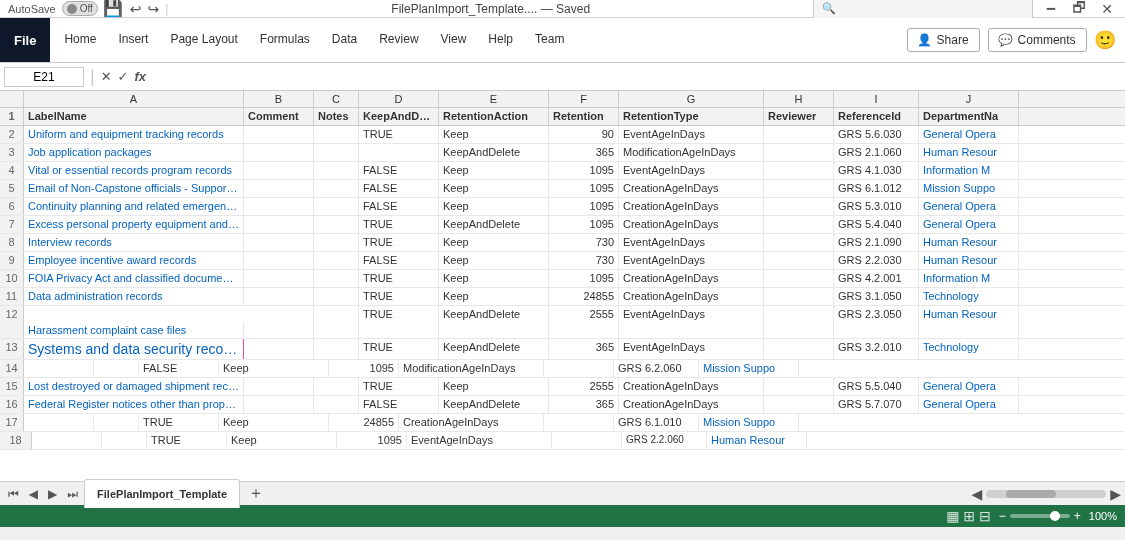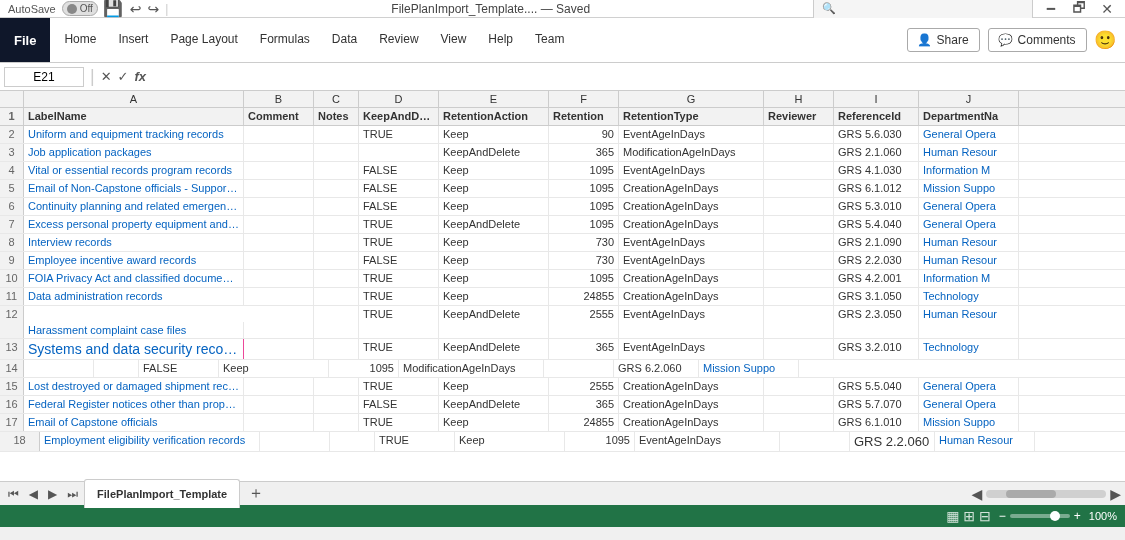--- a/index.html
+++ b/index.html
@@ -410,42 +410,40 @@
     <div class="cell col-d" style="width:80px;min-width:80px;font-size:11px;padding:2px 4px;border-right:1px solid #e8e8e8;color:#333;">FALSE</div>
     <div class="cell col-e" style="width:110px;min-width:110px;font-size:11px;padding:2px 4px;border-right:1px solid #e8e8e8;color:#333;">KeepAndDelete</div>
     <div class="cell col-f" style="width:70px;min-width:70px;font-size:11px;padding:2px 4px;border-right:1px solid #e8e8e8;text-align:right;color:#333;">365</div>
     <div class="cell col-g" style="width:145px;min-width:145px;font-size:11px;padding:2px 4px;border-right:1px solid #e8e8e8;color:#333;">CreationAgeInDays</div>
     <div class="cell col-h" style="width:70px;min-width:70px;font-size:11px;padding:2px 4px;border-right:1px solid #e8e8e8;"></div>
     <div class="cell col-i" style="width:85px;min-width:85px;font-size:11px;padding:2px 4px;border-right:1px solid #e8e8e8;color:#333;">GRS 5.7.070</div>
     <div class="cell col-j" style="width:100px;min-width:100px;font-size:11px;padding:2px 4px;border-right:1px solid #e8e8e8;overflow:hidden;white-space:nowrap;text-overflow:ellipsis;color:#0563c1;">General Opera</div>
   </div>
       <div class="sheet-row" style="display: flex; border-bottom: 1px solid rgb(232, 232, 232);">
     <div class="row-num" style="width:24px;min-width:24px;background:#f2f2f2;border-right:1px solid #ccc;text-align:center;font-size:11px;color:#666;padding:2px 0;">17</div>
-    <div class="cell col-a" style="width:220px;min-width:220px;font-size:11px;padding:2px 4px;border-right:1px solid #e8e8e8;overflow:hidden;white-space:nowrap;text-overflow:ellipsis;color:#0563c1;">Email of Capstone officials</div>
     <div class="cell col-b" style="width:70px;min-width:70px;font-size:11px;padding:2px 4px;border-right:1px solid #e8e8e8;"></div>
     <div class="cell col-c" style="width:45px;min-width:45px;font-size:11px;padding:2px 4px;border-right:1px solid #e8e8e8;"></div>
     <div class="cell col-d" style="width:80px;min-width:80px;font-size:11px;padding:2px 4px;border-right:1px solid #e8e8e8;color:#333;">TRUE</div>
     <div class="cell col-e" style="width:110px;min-width:110px;font-size:11px;padding:2px 4px;border-right:1px solid #e8e8e8;color:#333;">Keep</div>
     <div class="cell col-f" style="width:70px;min-width:70px;font-size:11px;padding:2px 4px;border-right:1px solid #e8e8e8;text-align:right;color:#333;">24855</div>
     <div class="cell col-g" style="width:145px;min-width:145px;font-size:11px;padding:2px 4px;border-right:1px solid #e8e8e8;color:#333;">CreationAgeInDays</div>
     <div class="cell col-h" style="width:70px;min-width:70px;font-size:11px;padding:2px 4px;border-right:1px solid #e8e8e8;"></div>
     <div class="cell col-i" style="width:85px;min-width:85px;font-size:11px;padding:2px 4px;border-right:1px solid #e8e8e8;color:#333;">GRS 6.1.010</div>
     <div class="cell col-j" style="width:100px;min-width:100px;font-size:11px;padding:2px 4px;border-right:1px solid #e8e8e8;overflow:hidden;white-space:nowrap;text-overflow:ellipsis;color:#0563c1;">Mission Suppo</div>
   </div>
       <div class="sheet-row" style="display: flex; border-bottom: 1px solid rgb(232, 232, 232);">
-    <div class="row-num" style="width:40px;min-width:24px;background:#f2f2f2;border-right:1px solid #ccc;text-align:center;font-size:11px;color:#666;padding:2px 0;">18</div>
-    <div class="cell col-a" style="width:220px;min-width:220px;font-size:11px;padding:2px 4px;border-right:1px solid #e8e8e8;overflow:hidden;white-space:nowrap;text-overflow:ellipsis;color:#0563c1;">Employment eligibility verification records</div>
-    <div class="cell col-b" style="width:70px;min-width:70px;font-size:11px;padding:2px 4px;border-right:1px solid #e8e8e8;"></div>
-    <div class="cell col-c" style="width:45px;min-width:45px;font-size:11px;padding:2px 4px;border-right:1px solid #e8e8e8;"></div>
-    <div class="cell col-d" style="width:80px;min-width:80px;font-size:11px;padding:2px 4px;border-right:1px solid #e8e8e8;color:#333;">TRUE</div>
-    <div class="cell col-e" style="width:110px;min-width:110px;font-size:11px;padding:2px 4px;border-right:1px solid #e8e8e8;color:#333;">Keep</div>
-    <div class="cell col-f" style="width:70px;min-width:70px;font-size:11px;padding:2px 4px;border-right:1px solid #e8e8e8;text-align:right;color:#333;">1095</div>
-    <div class="cell col-g" style="width:145px;min-width:145px;font-size:11px;padding:2px 4px;border-right:1px solid #e8e8e8;color:#333;">EventAgeInDays</div>
-    <div class="cell col-h" style="width:70px;min-width:70px;font-size:11px;padding:2px 4px;border-right:1px solid #e8e8e8;"></div>
-    <div class="cell col-i" style="width:85px;min-width:85px;font-size:13px;padding:2px 4px;border-right:1px solid #e8e8e8;color:#333;">GRS 2.2.060</div>
+    <div class="row-num" style="width:32px;min-width:24px;background:#f2f2f2;border-right:1px solid #ccc;text-align:center;font-size:11px;color:#666;padding:2px 0;">18</div>
+    <div class="cell col-b" style="width:70px;min-width:70px;font-size:11px;padding:2px 4px;border-right:1px solid #e8e8e8;"></div>
+    <div class="cell col-c" style="width:45px;min-width:45px;font-size:11px;padding:2px 4px;border-right:1px solid #e8e8e8;"></div>
+    <div class="cell col-d" style="width:80px;min-width:80px;font-size:11px;padding:2px 4px;border-right:1px solid #e8e8e8;color:#333;">TRUE</div>
+    <div class="cell col-e" style="width:110px;min-width:110px;font-size:11px;padding:2px 4px;border-right:1px solid #e8e8e8;color:#333;">Keep</div>
+    <div class="cell col-f" style="width:70px;min-width:70px;font-size:11px;padding:2px 4px;border-right:1px solid #e8e8e8;text-align:right;color:#333;">1095</div>
+    <div class="cell col-g" style="width:145px;min-width:145px;font-size:11px;padding:2px 4px;border-right:1px solid #e8e8e8;color:#333;">EventAgeInDays</div>
+    <div class="cell col-h" style="width:70px;min-width:70px;font-size:11px;padding:2px 4px;border-right:1px solid #e8e8e8;"></div>
+    <div class="cell col-i" style="width:85px;min-width:85px;font-size:10px;padding:2px 4px;border-right:1px solid #e8e8e8;color:#333;">GRS 2.2.060</div>
     <div class="cell col-j" style="width:100px;min-width:100px;font-size:11px;padding:2px 4px;border-right:1px solid #e8e8e8;overflow:hidden;white-space:nowrap;text-overflow:ellipsis;color:#0563c1;">Human Resour</div>
   </div>
     </div>
 </div>
 
 <div class="sheet-tabs">
   <span class="nav-arrow">⏮</span>
   <span class="nav-arrow">◀</span>
   <span class="nav-arrow">▶</span>
   <span class="nav-arrow">⏭</span>

